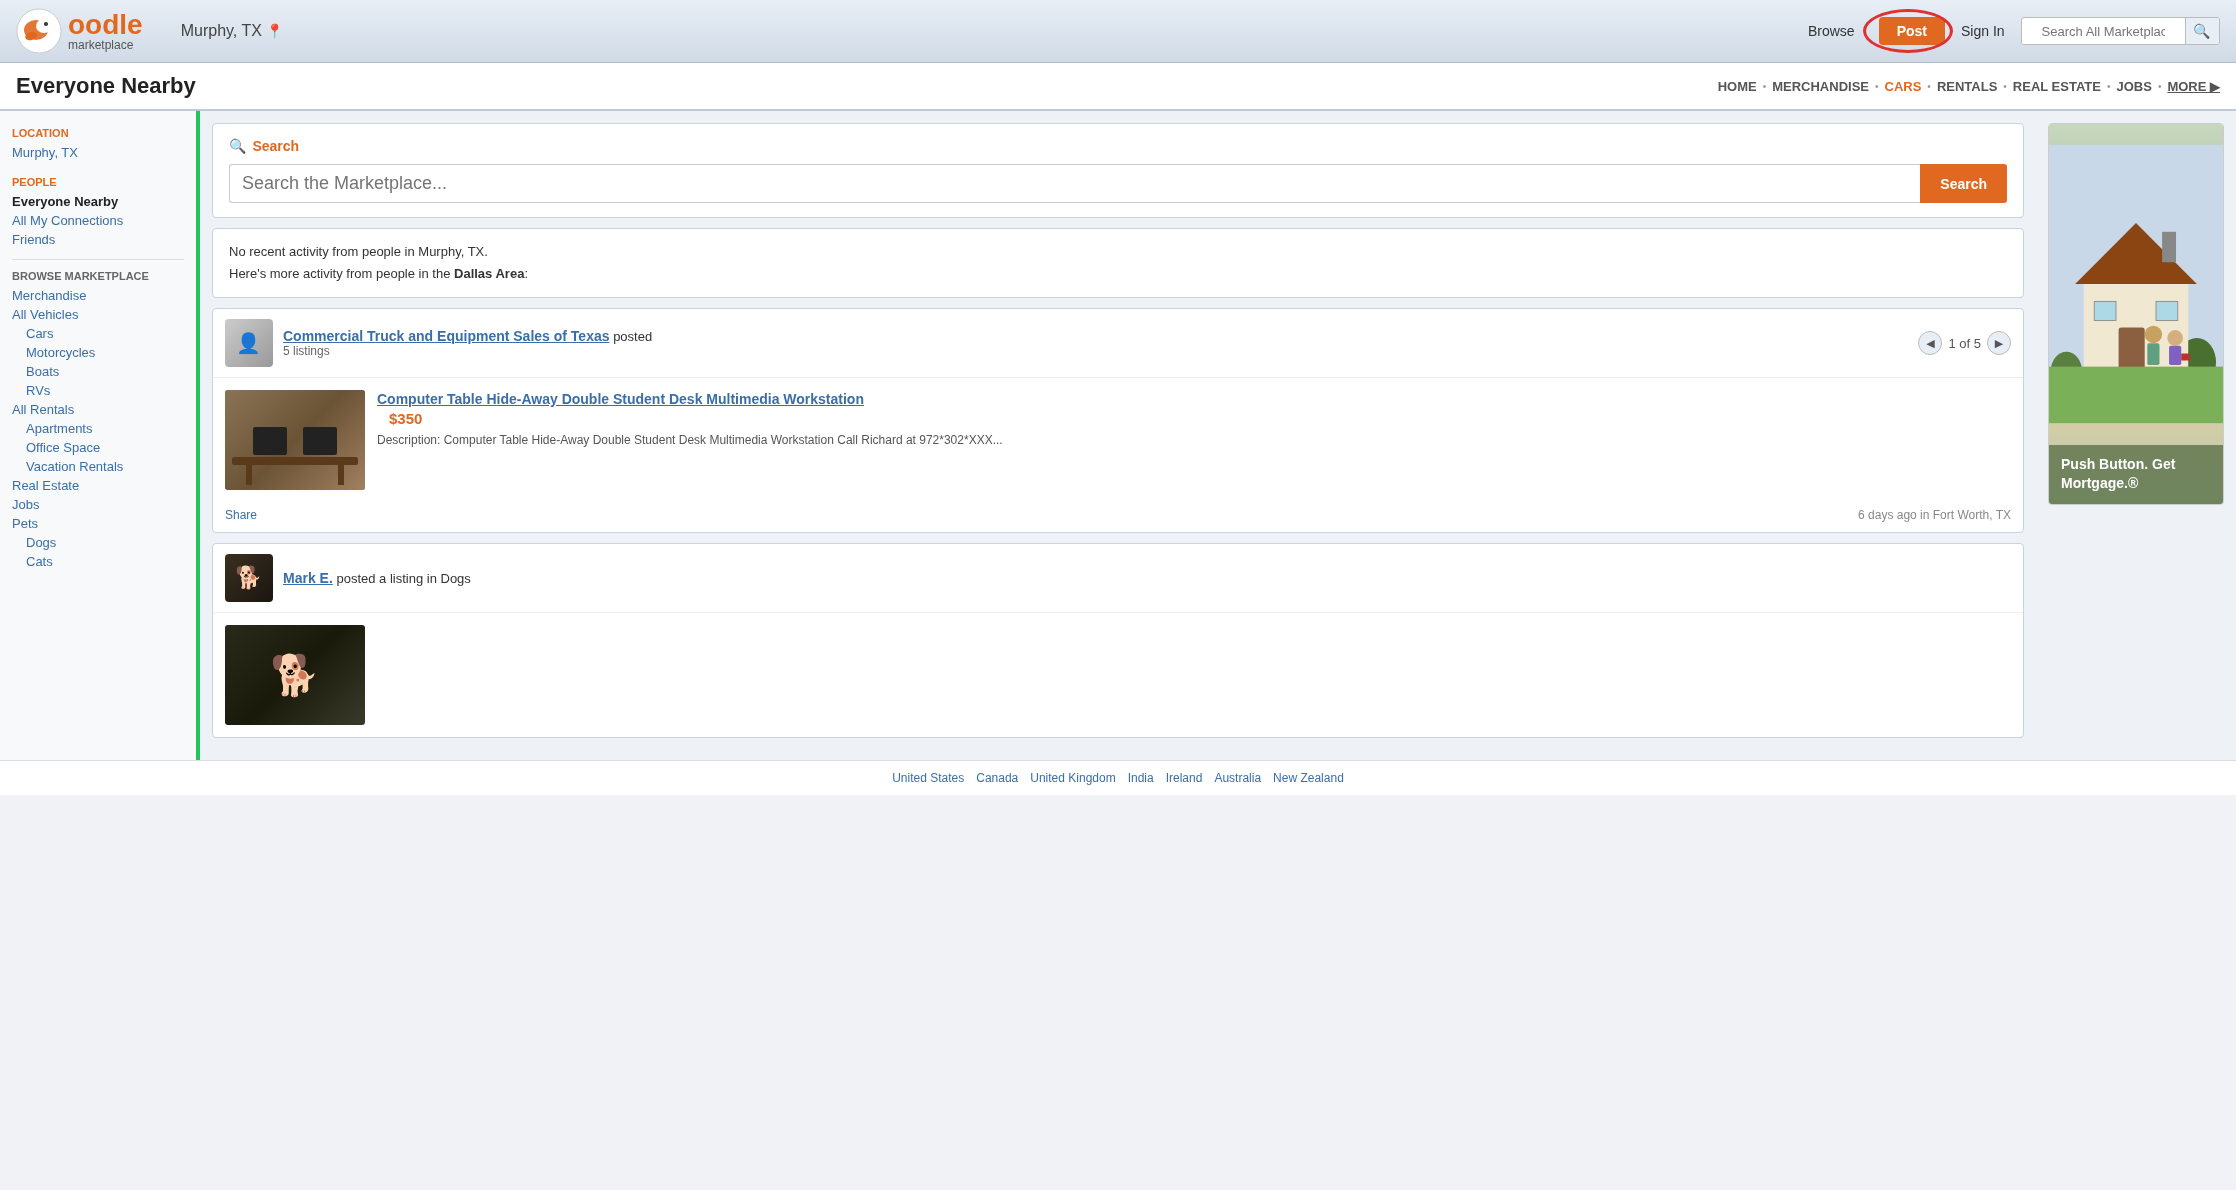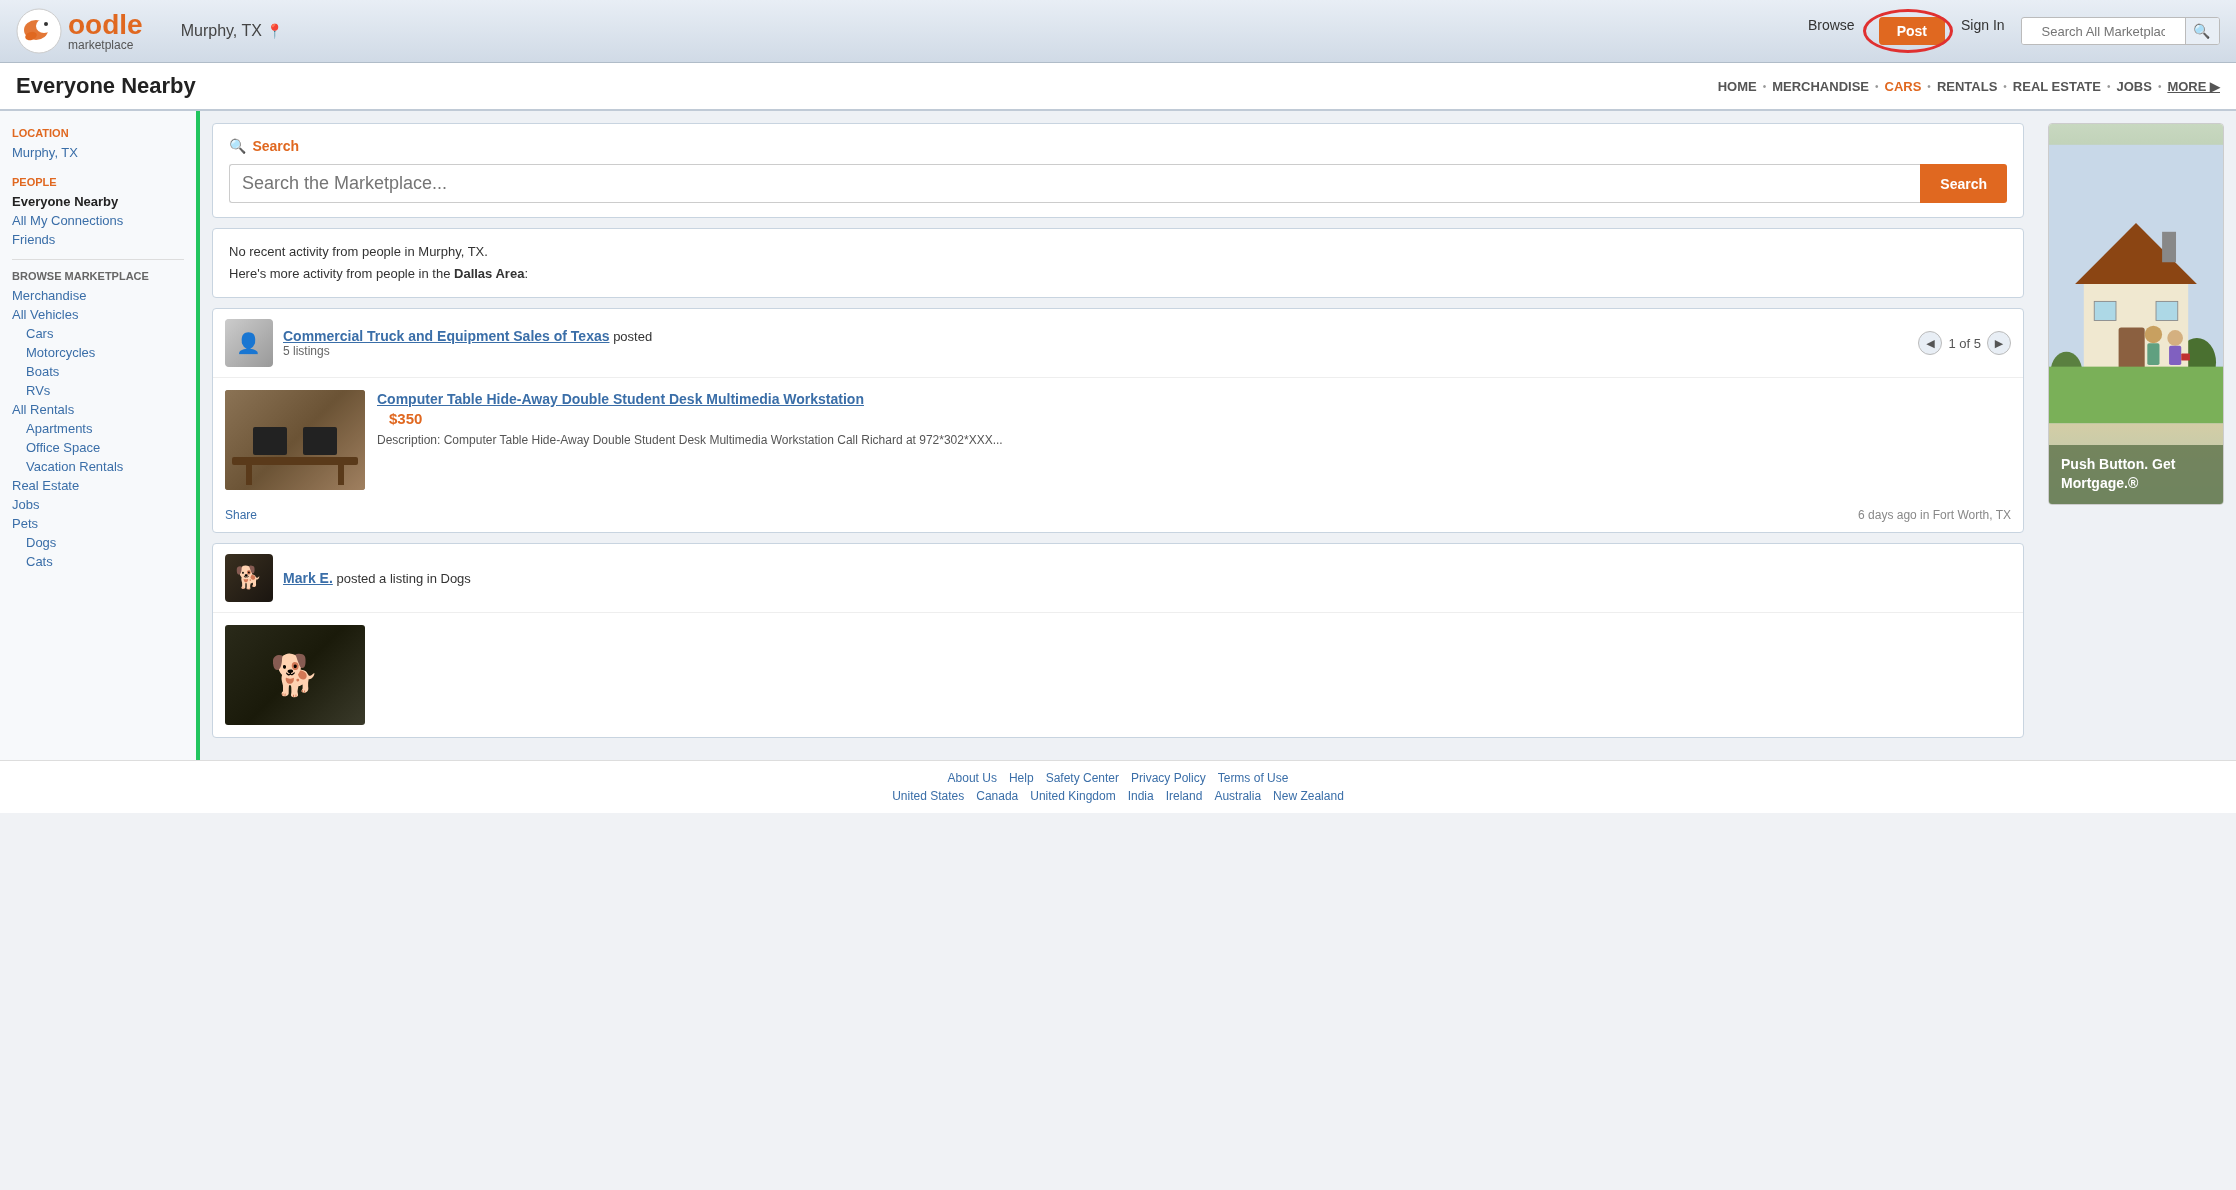--- a/index.html
+++ b/index.html
@@ -42,20 +42,21 @@
       color: #444;
       margin-left: 8px;
     }
     #location-pin {
       color: #e06820;
       font-size: 14px;
     }
     #header-spacer { flex: 1; }
     #header-nav {
       display: flex;
+      align-items: center;
       gap: 16px;
       font-size: 14px;
     }
     #browse-link { color: #333; text-decoration: none; }
     #post-button-wrapper {
       position: relative;
       padding-left: 8px;
     }
     #post-button {
       background: #e06820;
@@ -728,27 +729,20 @@
         <div id="ad-text-overlay">
           <span>Push Button. Get Mortgage.®</span>
         </div>
       </div>
     </div>
   </div>
 
 </div>
 
 <div id="footer">
-  <div id="footer-links">
-    <a href="#" class="footer-link">About Us</a>
-    <a href="#" class="footer-link">Help</a>
-    <a href="#" class="footer-link">Safety Center</a>
-    <a href="#" class="footer-link">Privacy Policy</a>
-    <a href="#" class="footer-link">Terms of Use</a>
-  </div>
   <div id="footer-countries">
     <a href="#" class="country-link">United States</a>
     <a href="#" class="country-link">Canada</a>
     <a href="#" class="country-link">United Kingdom</a>
     <a href="#" class="country-link">India</a>
     <a href="#" class="country-link">Ireland</a>
     <a href="#" class="country-link">Australia</a>
     <a href="#" class="country-link">New Zealand</a>
   </div>
 </div>

